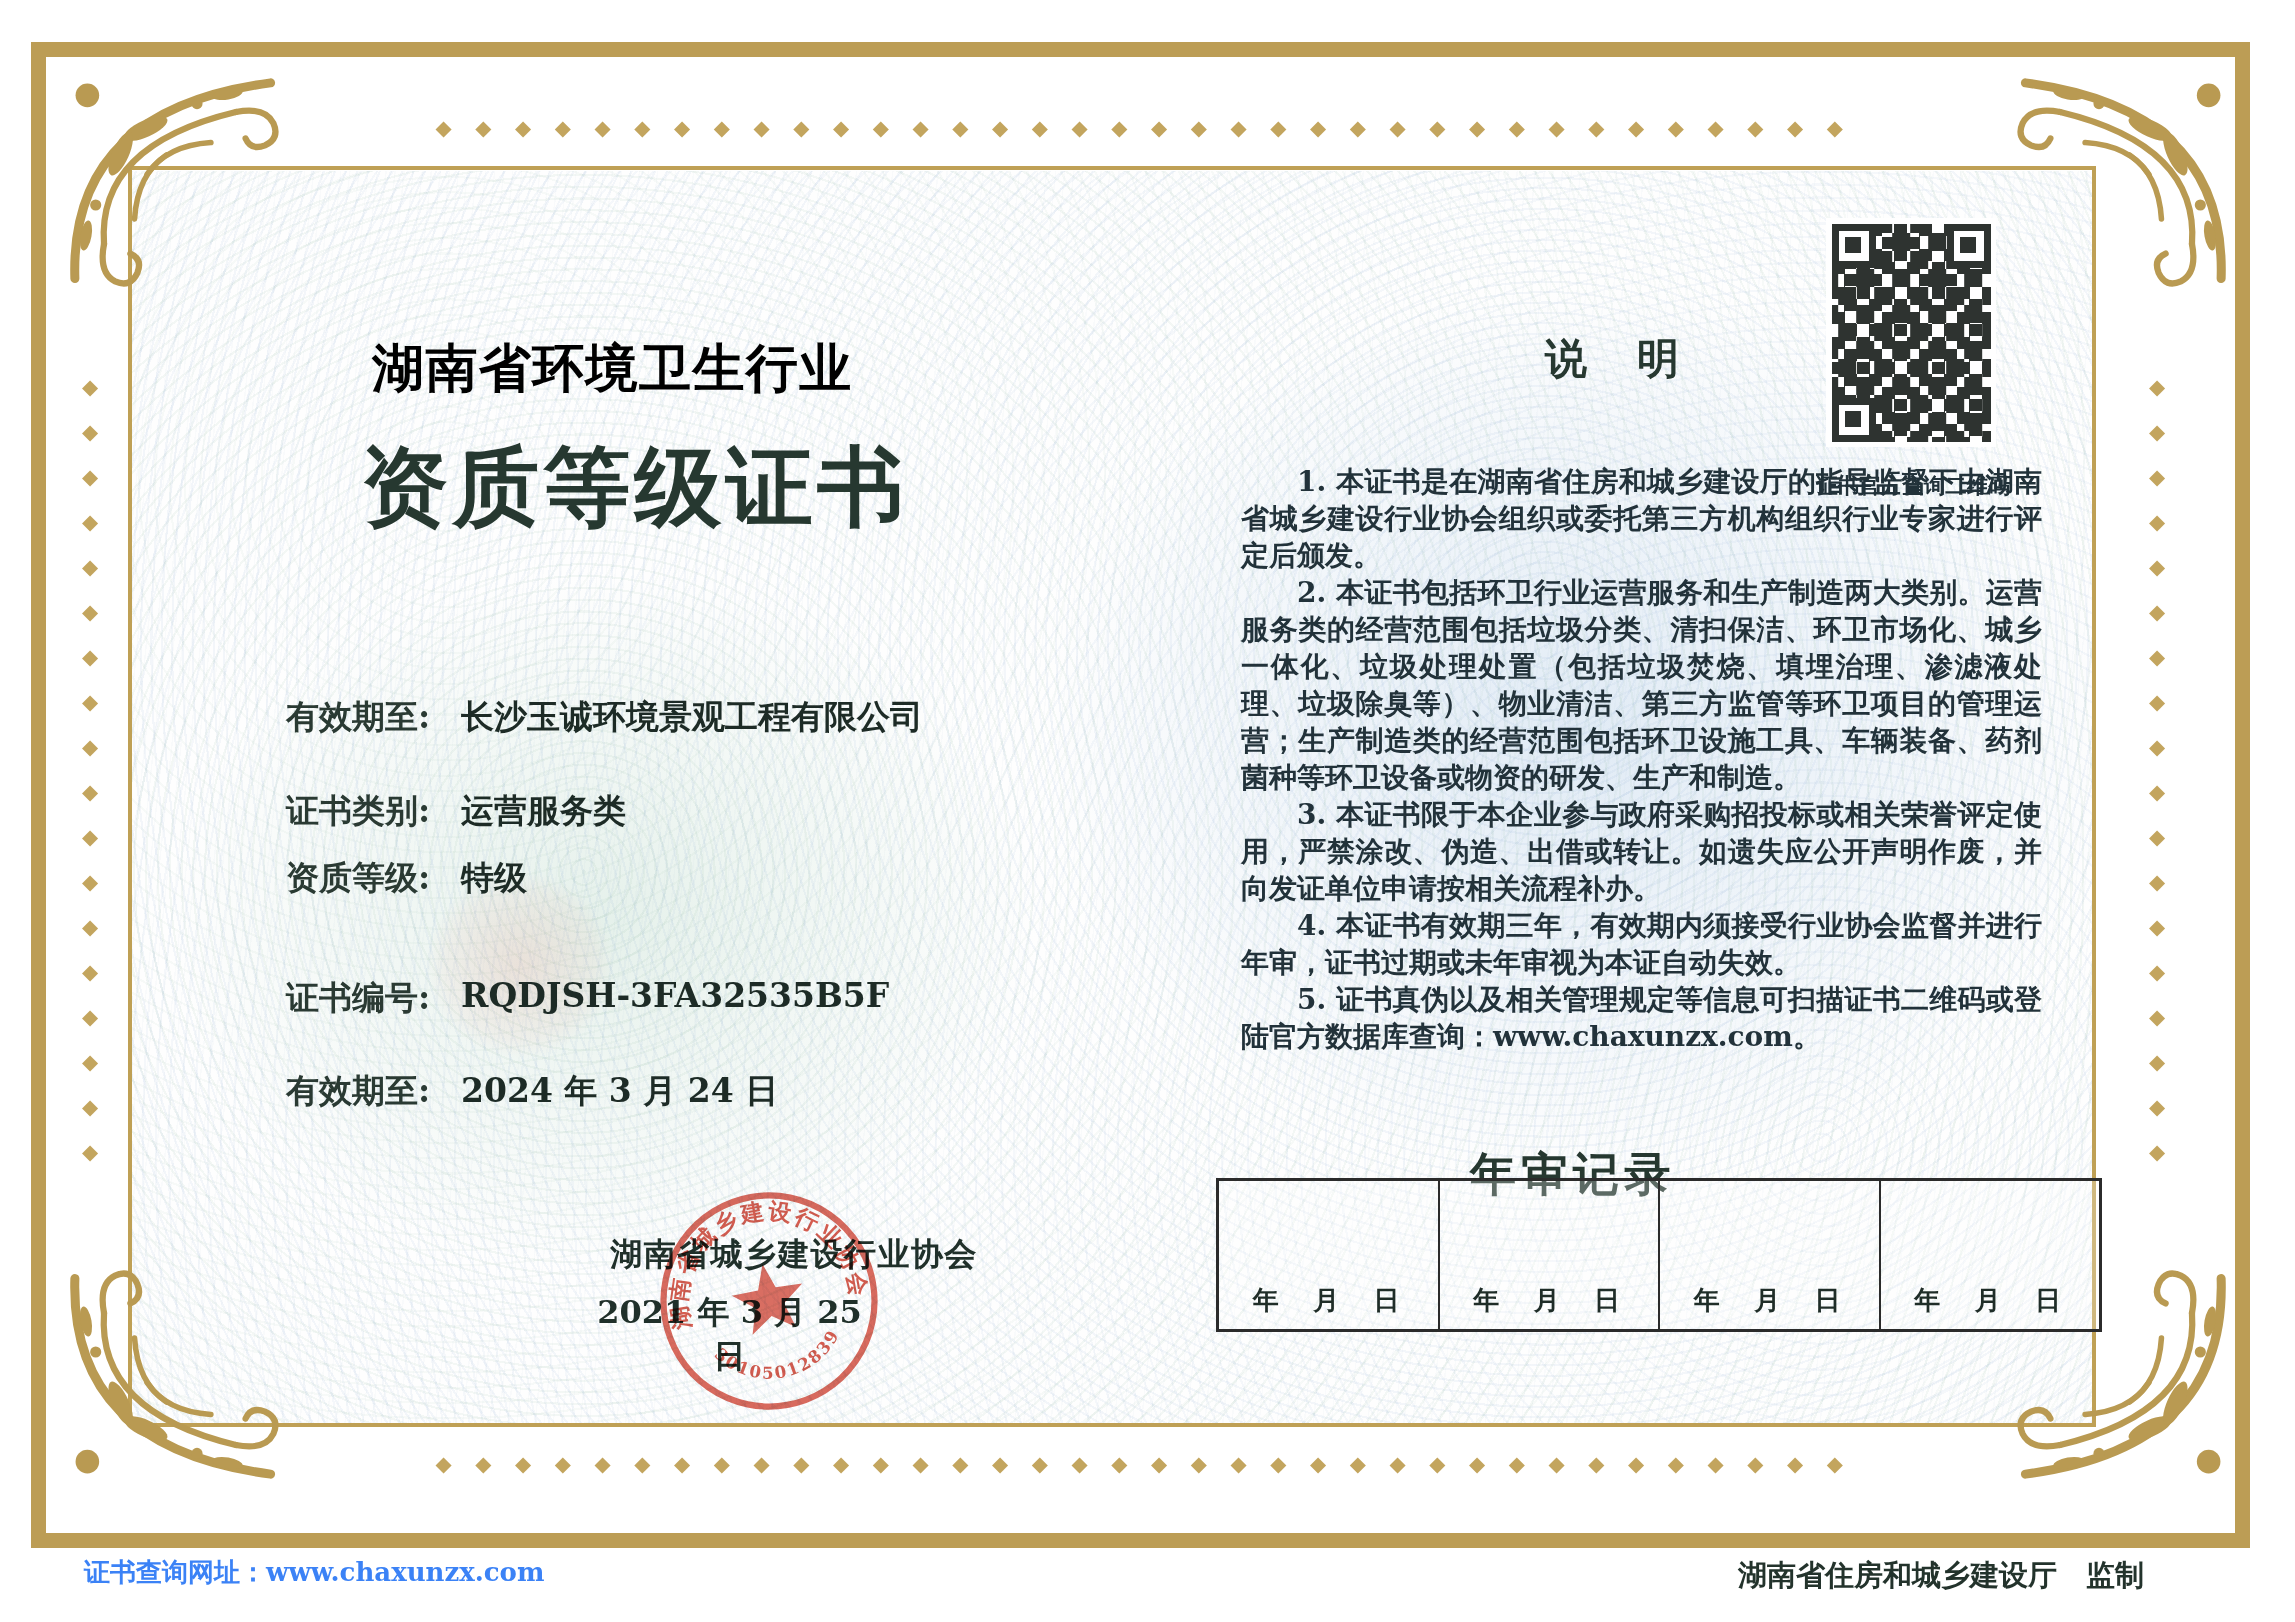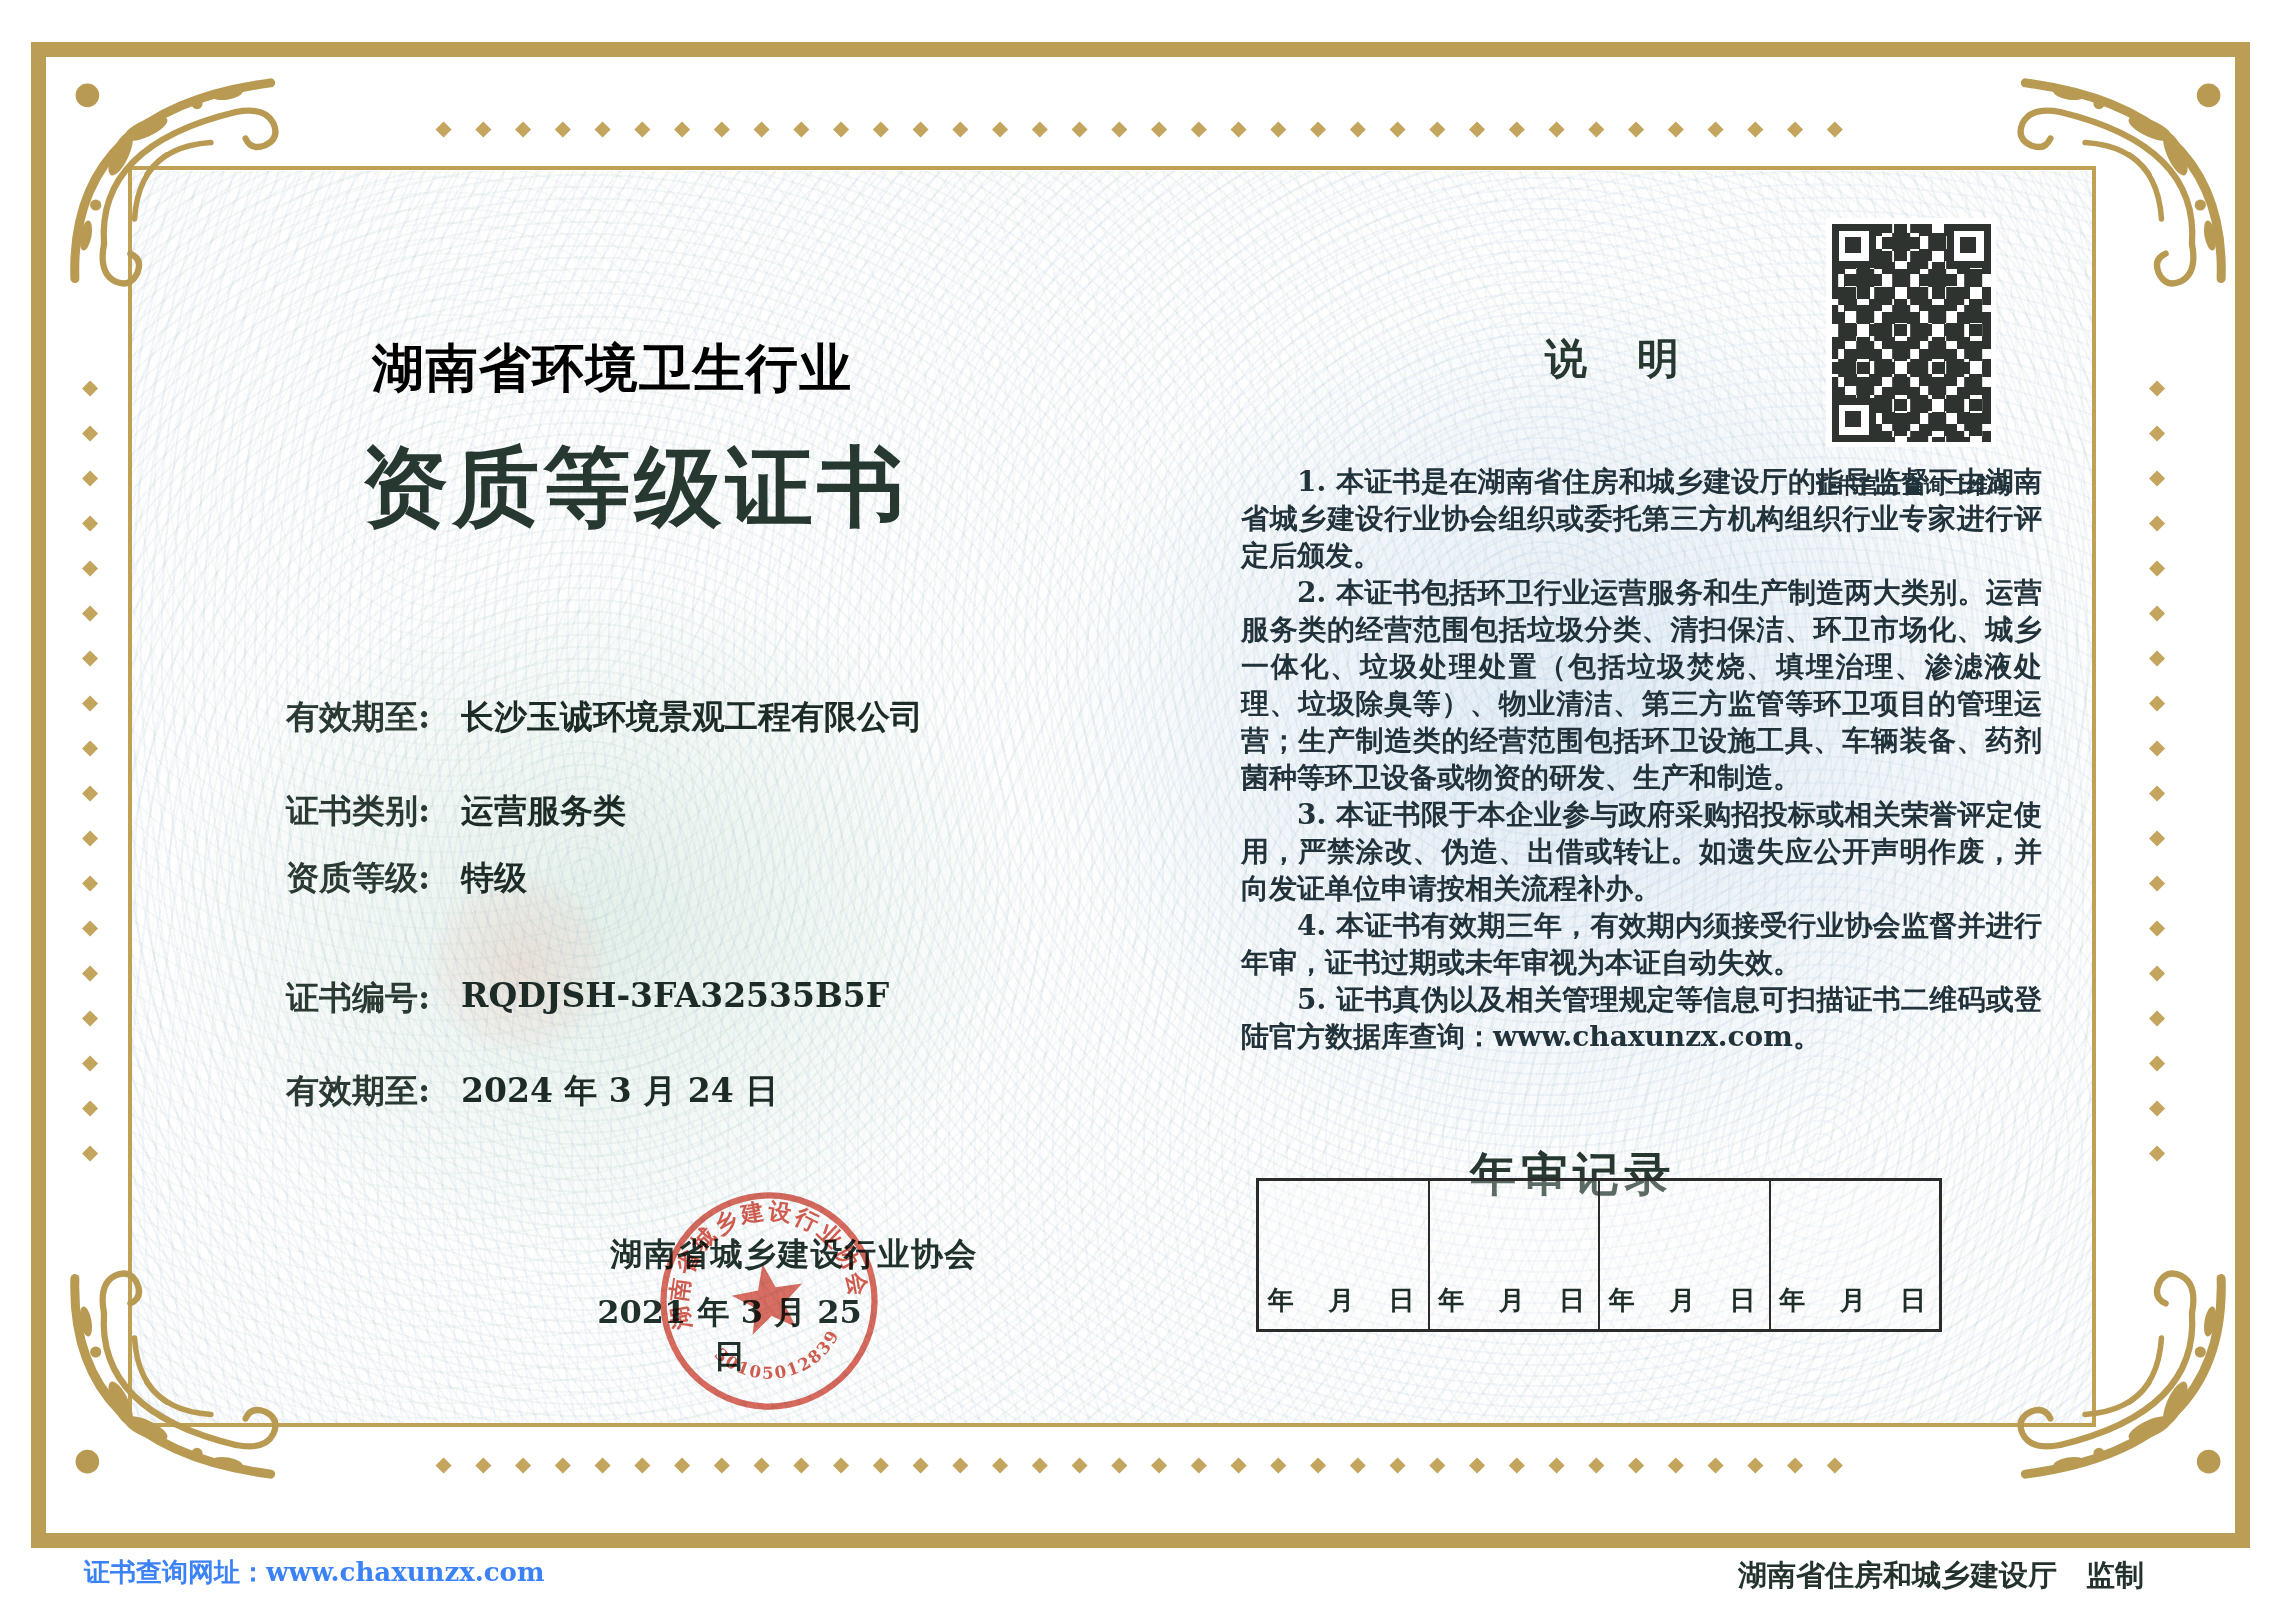--- a/index.html
+++ b/index.html
@@ -72,21 +72,21 @@
       repeating-conic-gradient(#2e3330 0% 25%, transparent 0% 50%);
     background-size:25px 25px,36px 36px;background-position:0 0,6.2px 9px;}
   .finder{position:absolute;width:44px;height:44px;border:7.6px solid #2e3330;background:#fff;box-sizing:border-box;}
   .finder::after{content:"";position:absolute;left:6.2px;top:6.2px;width:16.6px;height:16.6px;background:#2e3330;}
   .finder-tl{left:5.5px;top:5.5px;} .finder-tr{right:5.5px;top:5.5px;} .finder-bl{left:5.5px;bottom:5.5px;}
   .qr-caption{position:absolute;left:1809px;top:471px;width:208px;text-align:center;
               font-size:21.5px;font-weight:bold;color:#22323a;}
 
   .review-heading{position:absolute;left:1470px;top:1144px;width:277px;
                   font-size:46px;font-weight:bold;color:#263830;letter-spacing:5.5px;}
-  .review-table{position:absolute;left:1256px;top:1178px;width:686px;height:154px;
+  .review-table{position:absolute;left:1216px;top:1178px;width:886px;height:154px;
                 display:flex;border:3.5px solid #2b2b2b;box-sizing:border-box;background:rgba(255,255,255,.25);justify-content:flex-end;}
   .review-cell{flex:1;border-right:2.1px solid #2b2b2b;position:relative;}
   .review-cell:last-child{border-right:none;}
   .review-cell-footer{position:absolute;left:0;right:0;bottom:11px;text-align:center;
                       font-size:26px;font-weight:bold;color:#1f2d28;letter-spacing:4.2px;white-space:nowrap;}
 
   
   .footer-left{position:absolute;left:84px;top:1555px;font-size:26px;font-weight:bold;color:#3b82f6;}
   .footer-right{position:absolute;left:1738px;top:1556px;font-size:29px;font-weight:bold;color:#23332c;}
 </style>

